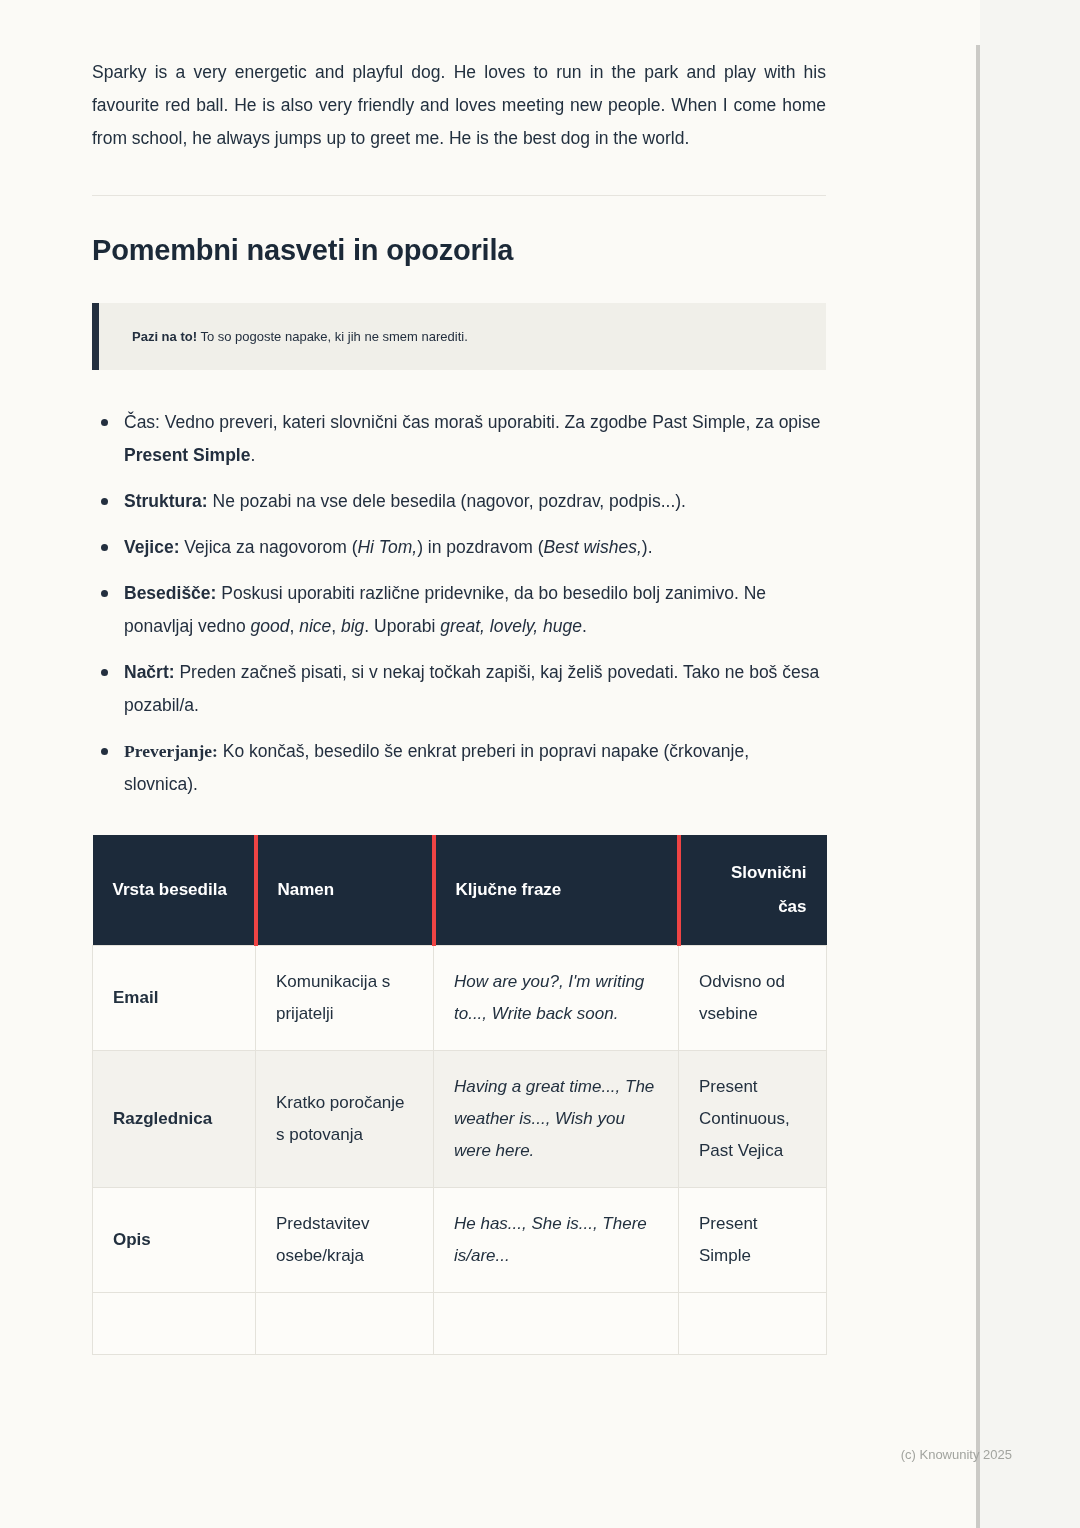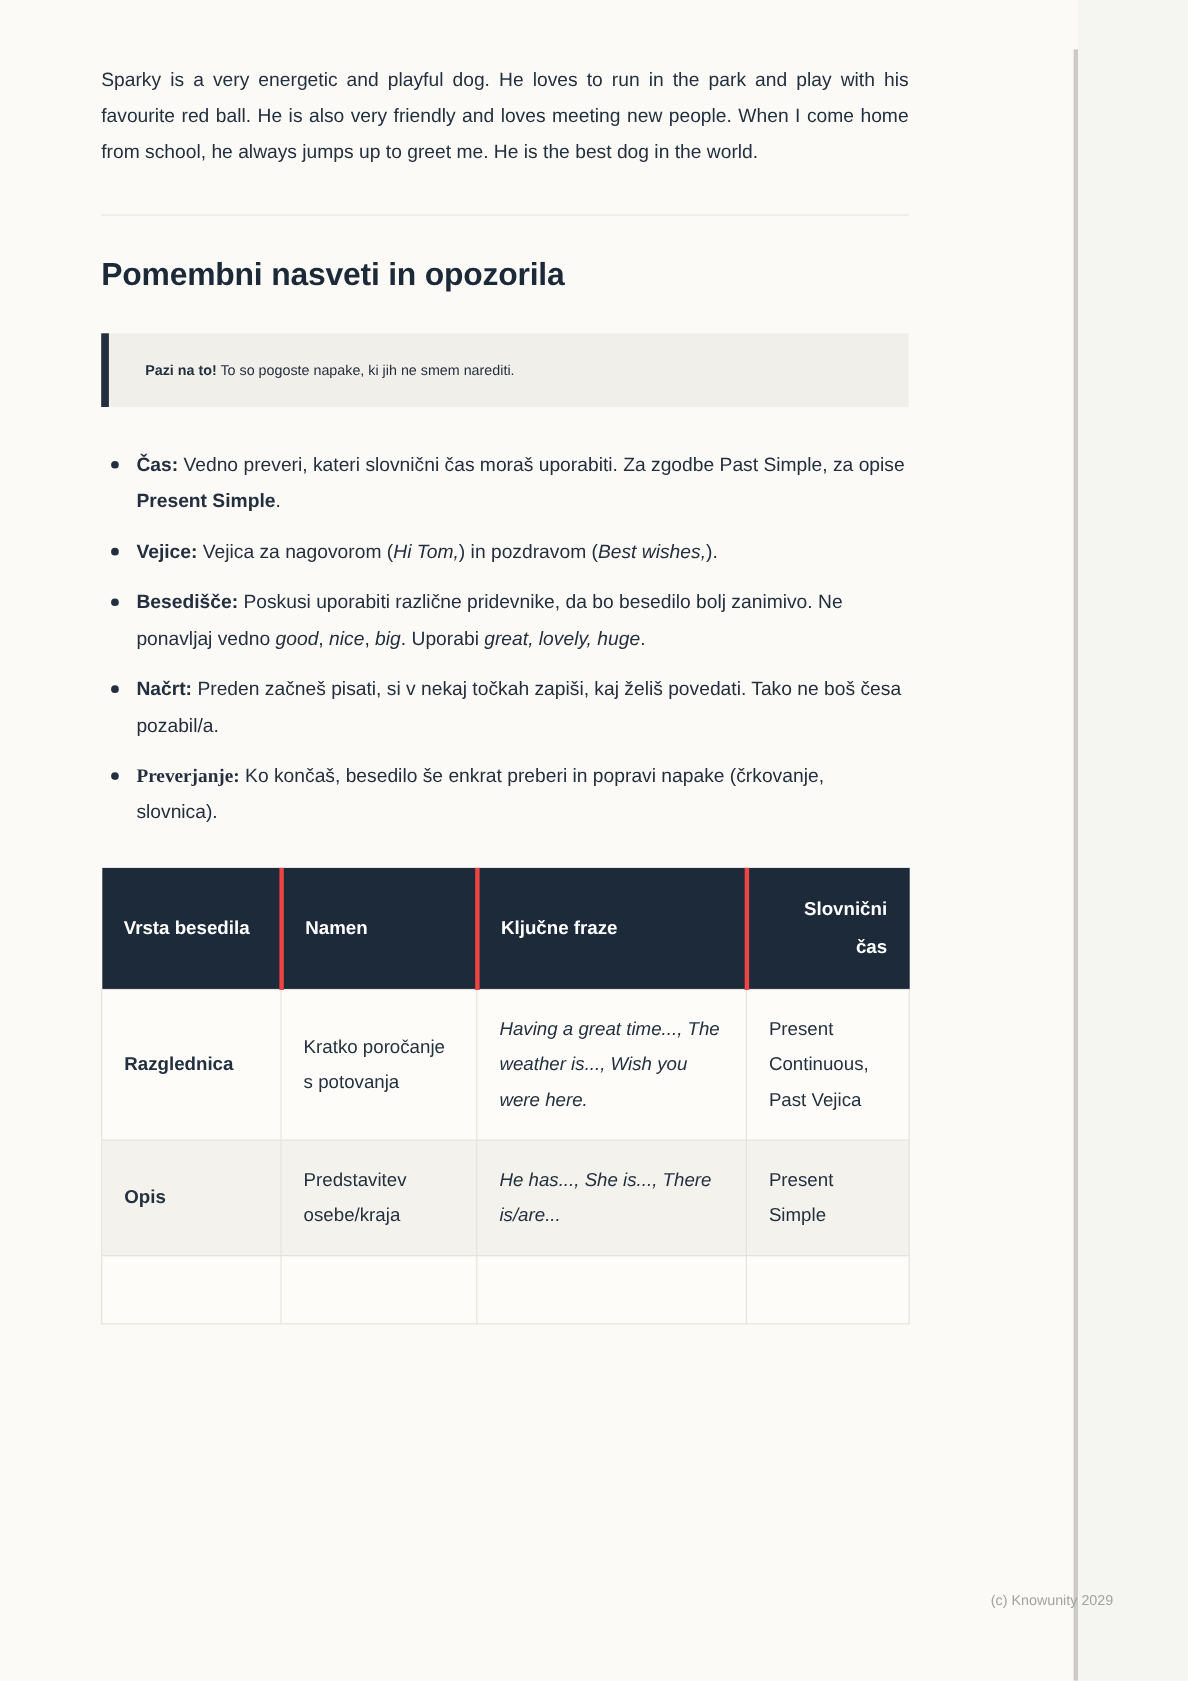--- a/index.html
+++ b/index.html
@@ -106,21 +106,22 @@
 
   <div class="divider"></div>
 
   <h1 class="section-heading">Pomembni nasveti in opozorila</h1>
 
   <div class="callout">
     <p><span style="font-weight: 700;">Pazi na to!</span><span> To so pogoste napake, ki jih ne smem narediti.</span></p>
   </div>
 
   <ul class="tips">
-    <li><span style="font-weight: 700; text-align: center;">Čas:</span><span> Vedno preveri, kateri slovnični čas moraš uporabiti. Za zgodbe </span><span style="font-weight: 400;">Past Simple</span><span>, za opise </span><span style="font-weight: 700;">Present Simple</span><span>.</span></li>
+    <li><span style="font-weight: 400; text-align: center;">Čas:</span><span> Vedno preveri, kateri slovnični čas moraš uporabiti. Za zgodbe </span><span style="font-weight: 400;">Past Simple</span><span>, za opise </span><span style="font-weight: 700;">Present Simple</span><span>.</span></li>
+    <li><span style="font-weight: 700;">Struktura:</span><span> Ne pozabi na vse dele besedila (nagovor, pozdrav, podpis...).</span></li>
     <li><span style="font-weight: 700;">Vejice:</span><span> Vejica za nagovorom (</span><span style="font-style: italic;">Hi Tom,</span><span>) in pozdravom (</span><span style="font-style: italic;">Best wishes,</span><span>).</span></li>
     <li><span style="font-weight: 700;">Besedišče:</span><span> Poskusi uporabiti različne pridevnike, da bo besedilo bolj zanimivo. Ne ponavljaj vedno </span><span style="font-style: italic;">good</span><span>, </span><span style="font-style: italic;">nice</span><span>, </span><span style="font-style: italic;">big</span><span>. Uporabi </span><span style="font-style: italic;">great, lovely, huge</span><span>.</span></li>
     <li><span style="font-weight: 700;">Načrt:</span><span> Preden začneš pisati, si v nekaj točkah zapiši, kaj želiš povedati. Tako ne boš česa pozabil/a.</span></li>
     <li><span style="font-weight: 700; font-family: Liberation Serif, serif;">Preverjanje:</span><span> Ko končaš, besedilo še enkrat preberi in popravi napake (črkovanje, slovnica).</span></li>
   </ul>
 
   <table class="doc-table">
     <colgroup>
       <col class="col-type">
         <col class="col-namen">
@@ -130,20 +131,26 @@
     <thead>
       <tr>
         <th>Vrsta besedila</th>
         <th>Namen</th>
         <th>Ključne fraze</th>
         <th>Slovnični čas</th>
       </tr>
     </thead>
     <tbody>
       <tr>
+        <td class="cell-type">Email</td>
+        <td>Komunikacija s prijatelji</td>
+        <td class="cell-phrases">How are you?, I'm writing to..., Write back soon.</td>
+        <td>Odvisno od vsebine</td>
+      </tr>
+      <tr>
         <td class="cell-type">Razglednica</td>
         <td>Kratko poročanje s potovanja</td>
         <td class="cell-phrases">Having a great time..., The weather is..., Wish you were here.</td>
         <td>Present Continuous, Past Vejica</td>
       </tr>
       <tr>
         <td class="cell-type">Opis</td>
         <td>Predstavitev osebe/kraja</td>
         <td class="cell-phrases">He has..., She is..., There is/are...</td>
         <td>Present Simple</td>
@@ -152,13 +159,13 @@
         <td class="cell-empty"></td>
         <td class="cell-empty"></td>
         <td class="cell-empty"></td>
         <td class="cell-empty"></td>
       </tr>
     </tbody>
   </table>
 
 </div>
 
-<div class="copyright">(c) Knowunity 2029</div>
+<div class="copyright">(c) Knowunity 2025</div>
 
 </body></html>

